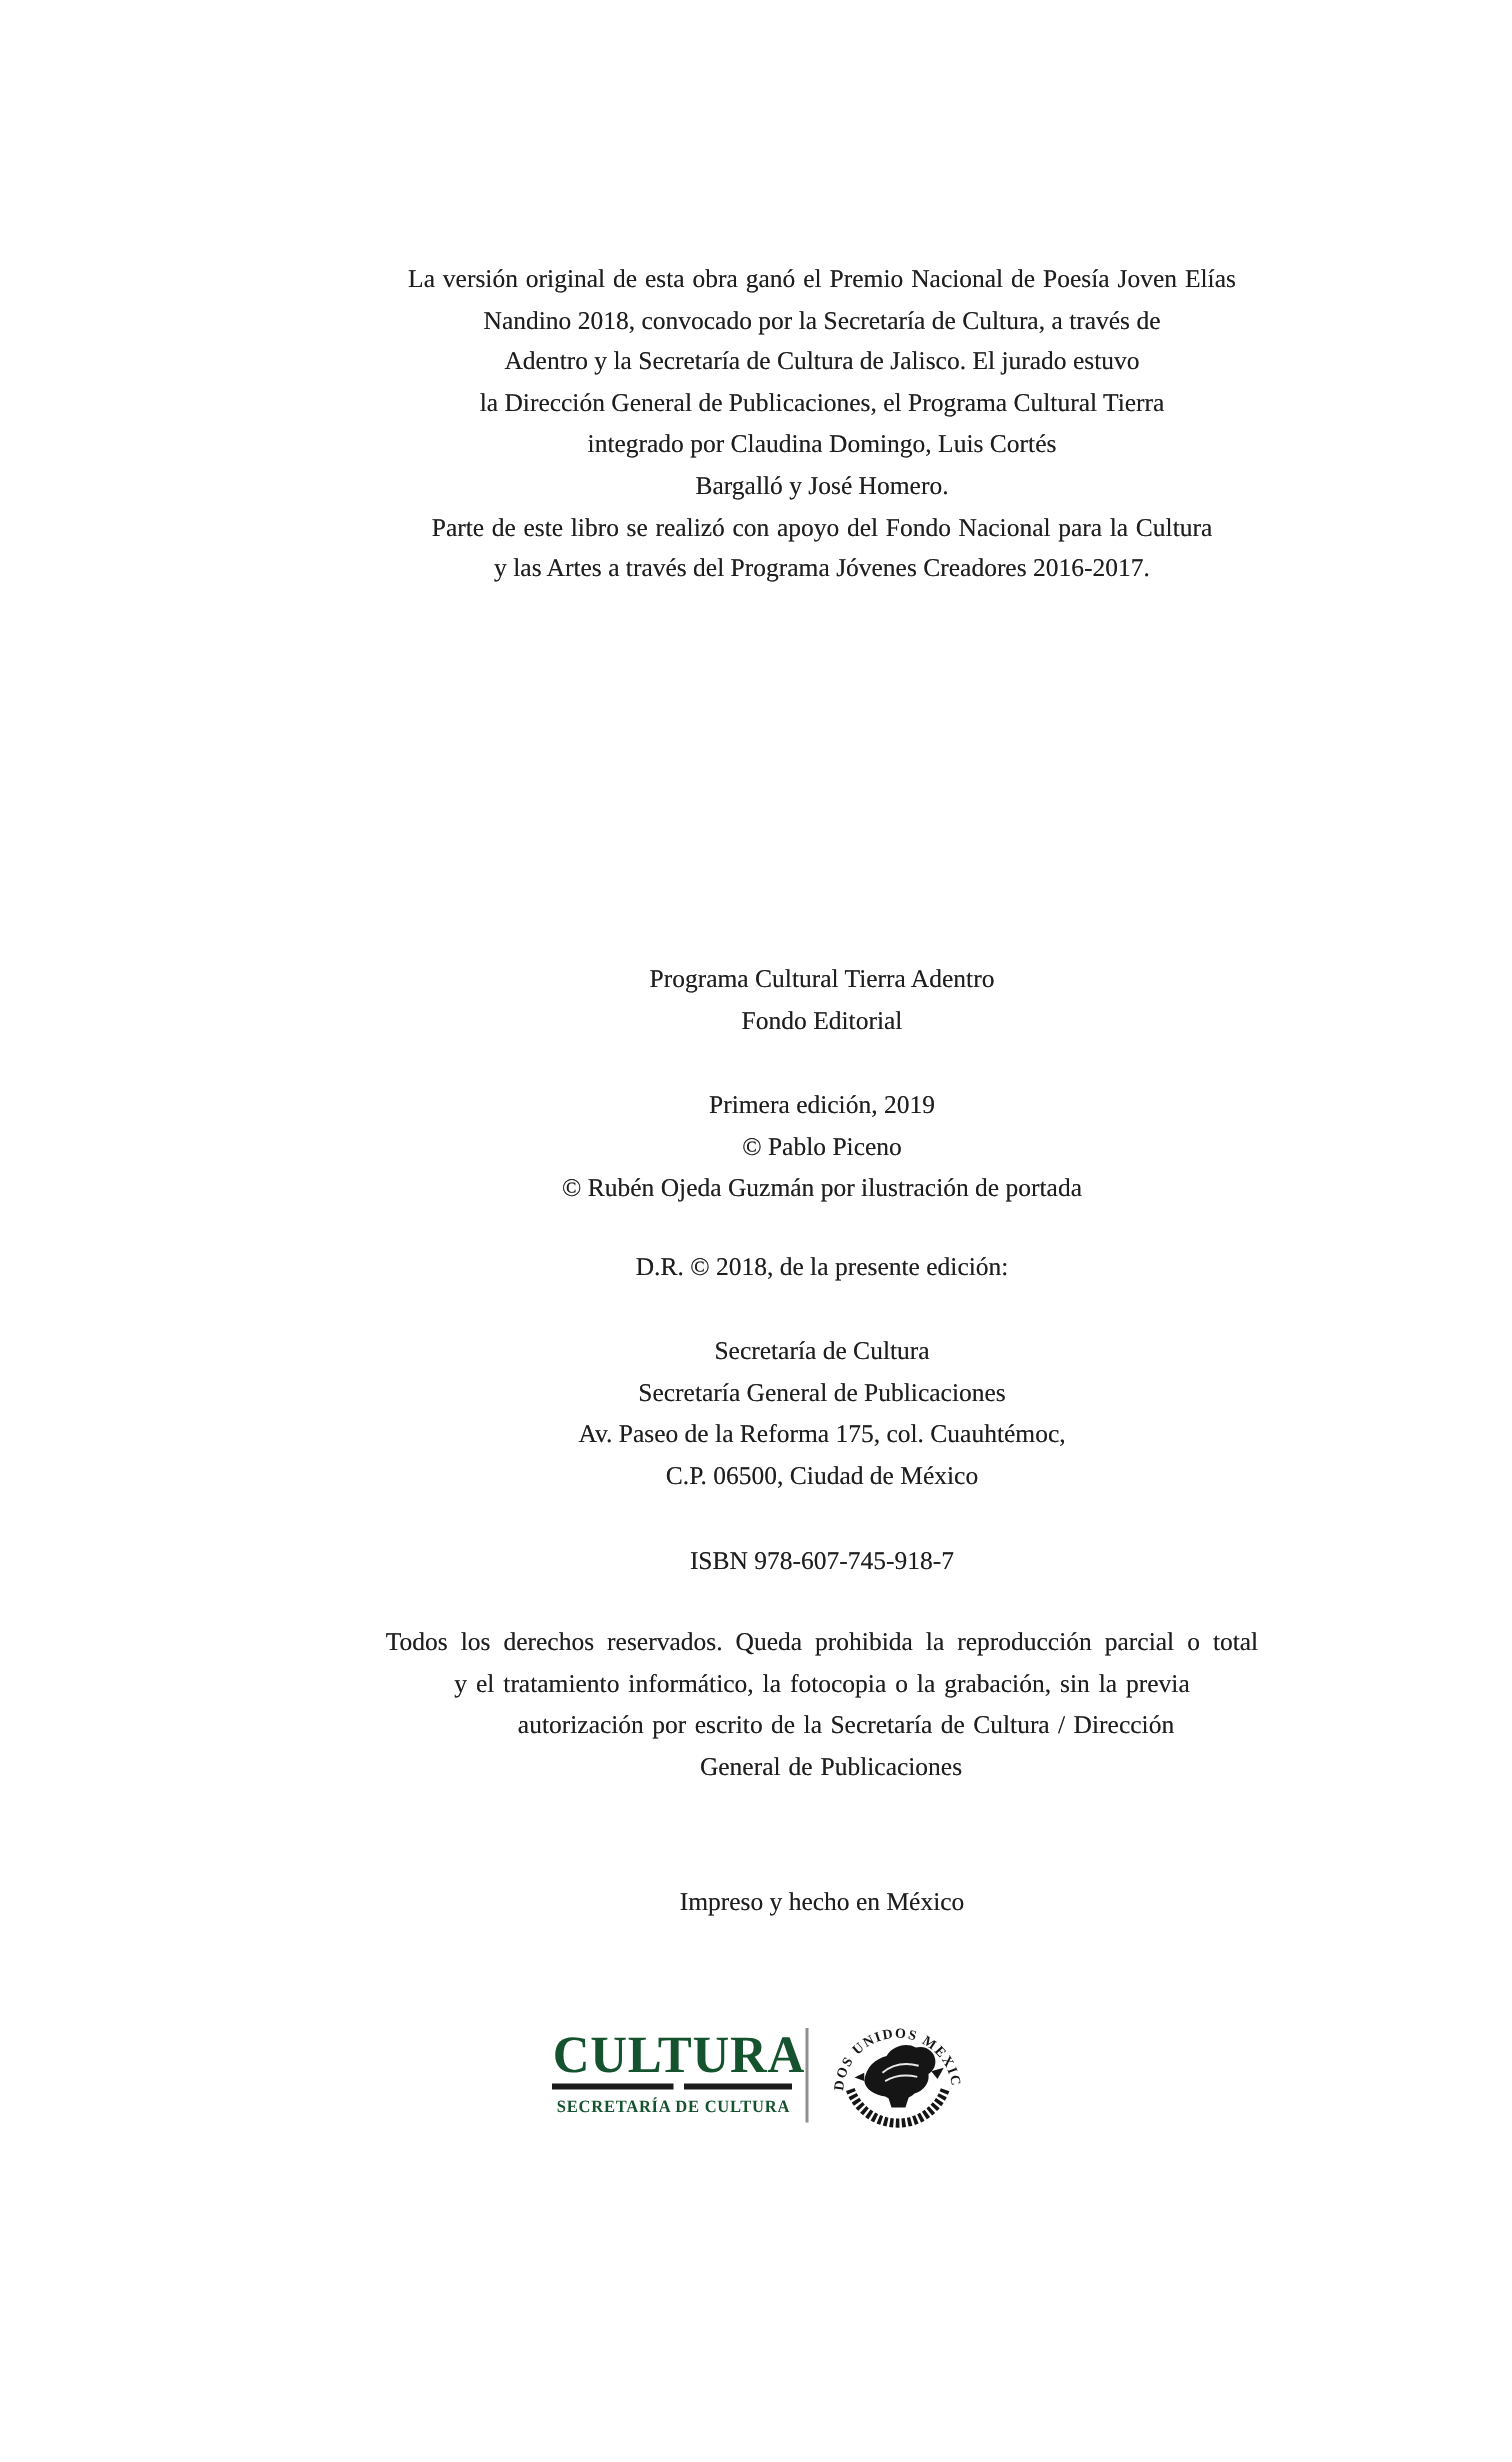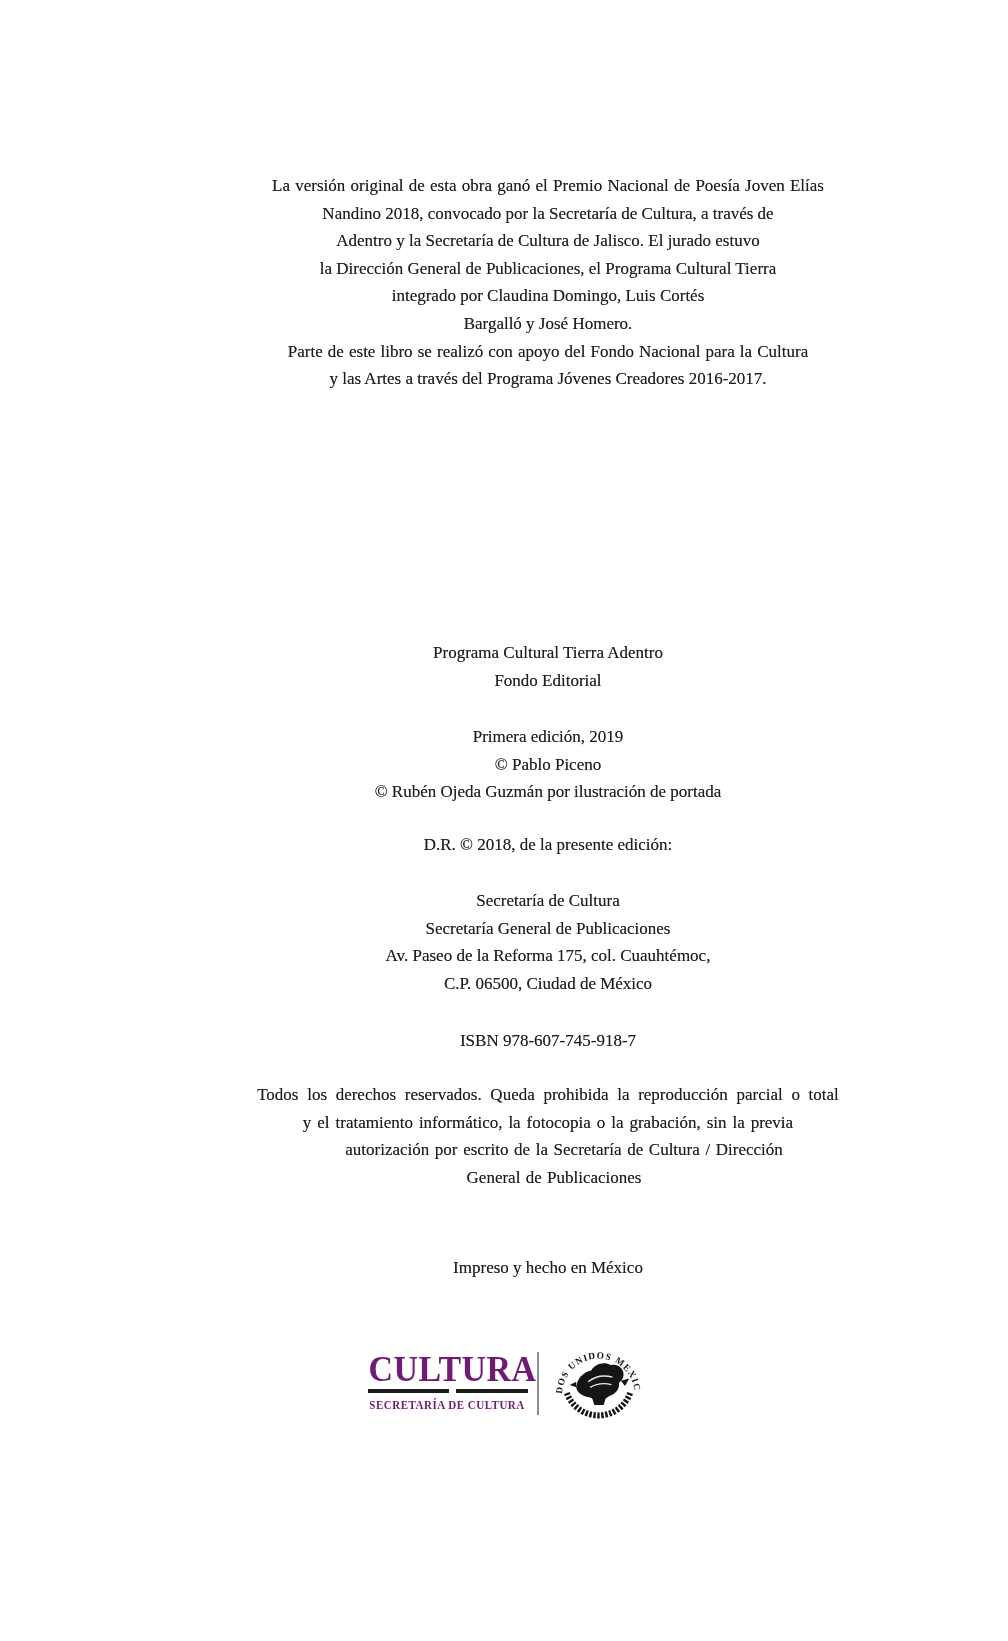--- a/index.html
+++ b/index.html
@@ -34,21 +34,21 @@
   .b3{top:723px;}
   .b4{top:831px;}
   .b5{top:887px;}
   .b6{top:1027px;}
   .b7{top:1081px;}
   .b8{top:1254px;}
 
   
   .cultura{
     position:absolute;left:366px;top:1352px;width:164px;
-    text-align:left;color:#701a75;
+    text-align:right;color:#14532d;
   }
   .cultura .word{
     font-weight:700;
     font-size:35px;
     line-height:36px;
     letter-spacing:.5px;
     transform:scaleX(.97);
     transform-origin:center;
     white-space:nowrap;
   }

